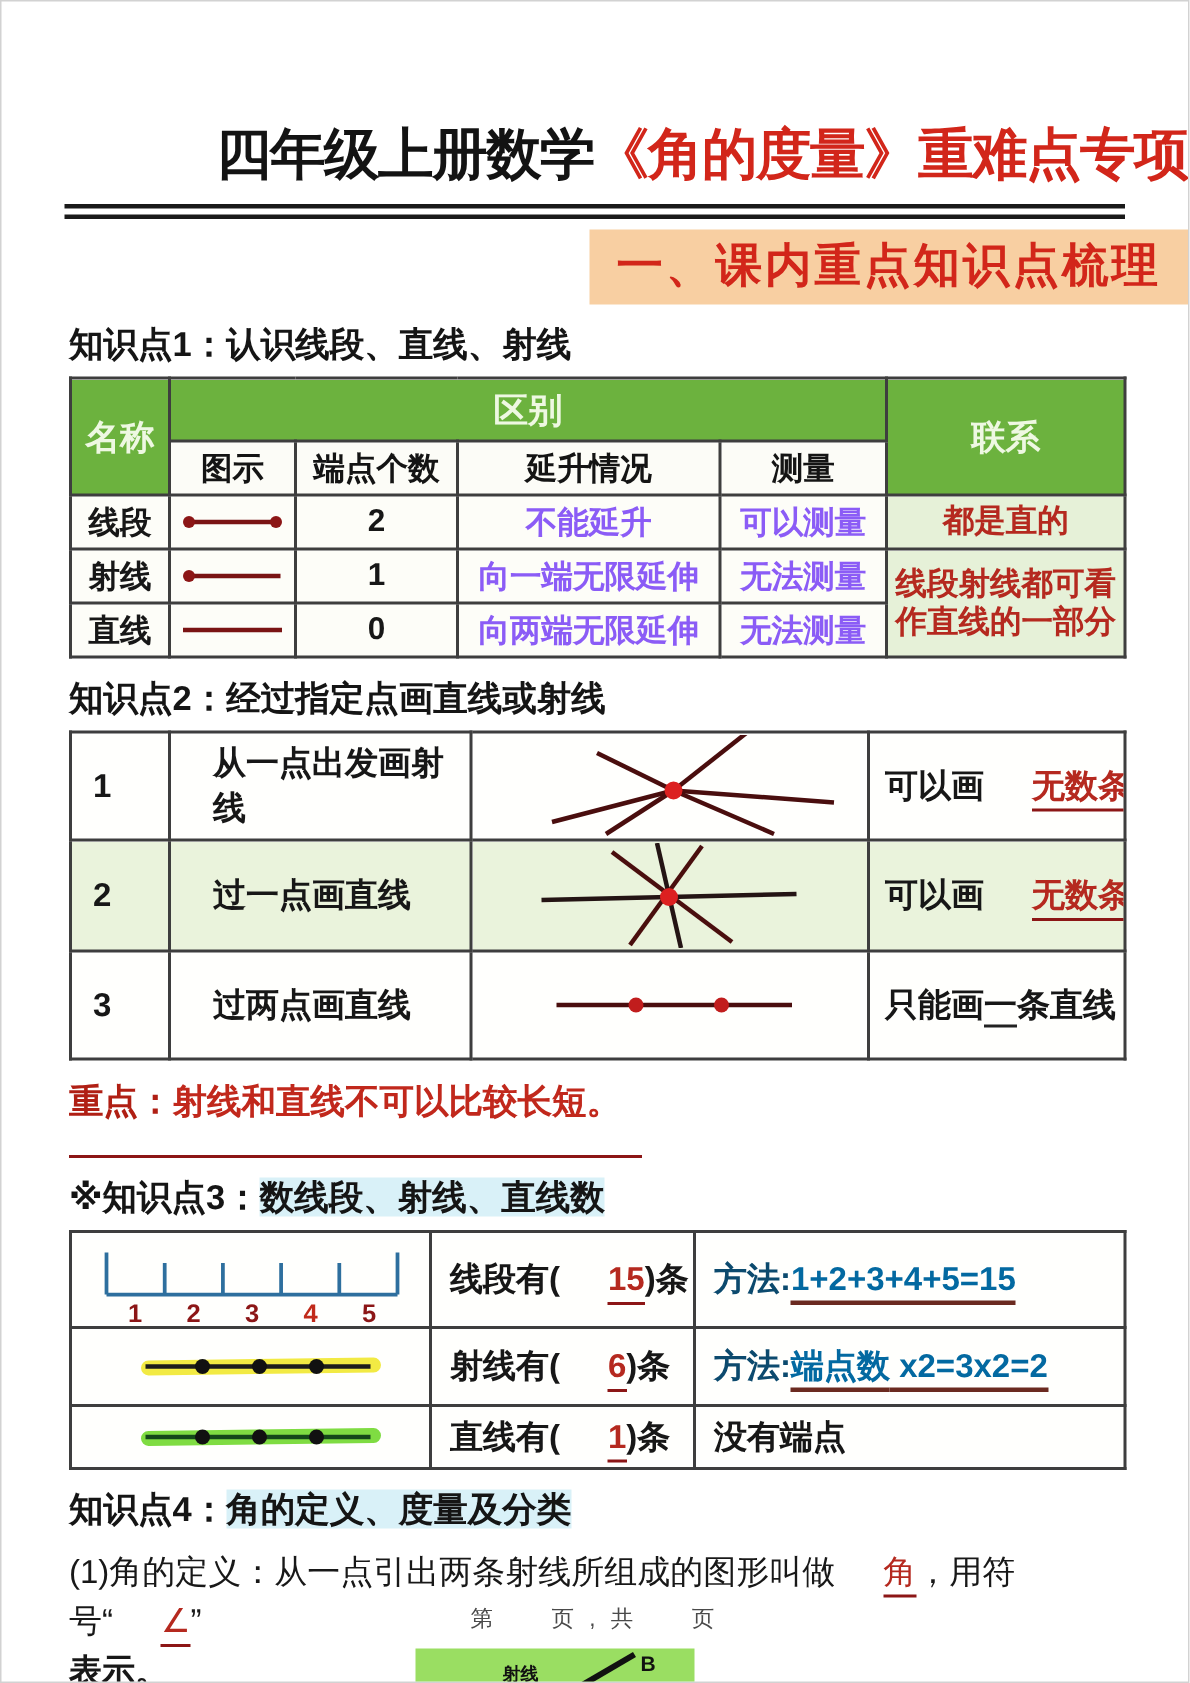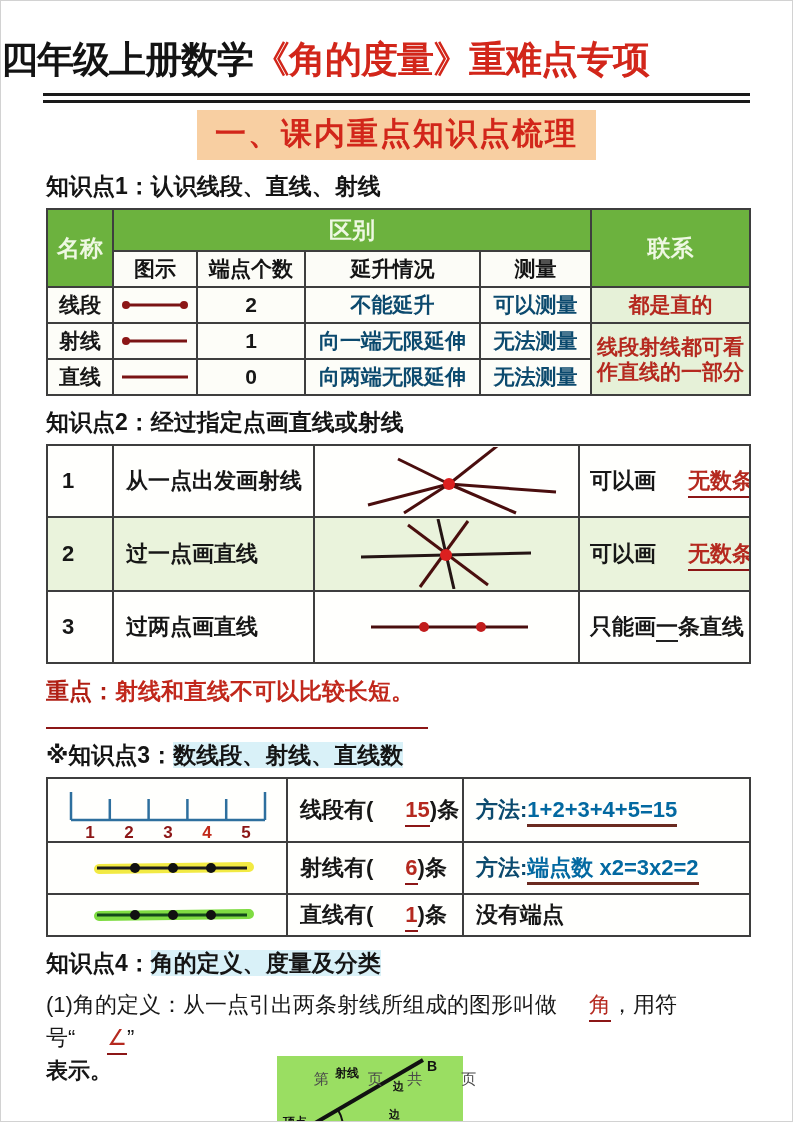--- a/index.html
+++ b/index.html
@@ -1,44 +1,44 @@
 <!DOCTYPE html>
 <html><head>
 <meta charset="utf-8">
 <style>
   html,body { margin:0; padding:0; background:#ececec; }
   .page {
     position:relative; width:793px; height:1122px; margin:0 auto;
     background:#ffffff; border:1px solid #d2d2d2; box-sizing:border-box;
     font-family:"Liberation Sans","DejaVu Sans",sans-serif; color:#171717; overflow:hidden;
   }
-  .title { text-align:left; margin-top:34px; font-size:37px; font-weight:900; letter-spacing:-1px; color:#131313; white-space:nowrap;font-family:Liberation Serif, serif; }
+  .title { text-align:right; margin-top:77px; font-size:37px; font-weight:900; letter-spacing:-1px; color:#131313; white-space:nowrap;font-family:Liberation Serif, serif; }
   .title .red { color:#d2261a; }
   .double-rule { margin:8px 42px 0 42px; height:4px; border-top:3px solid #1a1a1a; border-bottom:3px solid #1a1a1a; }
-  .subtitle-wrap { text-align:center; margin-top:7px; }
+  .subtitle-wrap { text-align:right; margin-top:7px; }
   .subtitle { display:inline-block; background:#f8cfa2; color:#d2261a; font-size:31px; font-weight:900; letter-spacing:2px; padding:3px 18px 5px 18px; }
 
   .kheading { margin:11px 0 6px 45px; font-size:23px; font-weight:800; color:#151515; }
   .hl { background:#d9f1f8; }
 
   table { border-collapse:collapse; width:703px; margin-left:45px; table-layout:fixed; }
   th,td { border:2px solid #3e3e3e; text-align:center; vertical-align:middle; padding:0; overflow:hidden; }
 
   
   .t1 th.green { background:#6cb23e; color:#eef8e2; font-size:23px; font-weight:800; height:40px; }
   .t1 tr.sub th { background:#fcfcf7; color:#141414; font-size:21px; font-weight:800; height:34px; }
   .t1 td { background:#fdfdf8; font-size:21px; font-weight:700; height:34px; }
   .t1 td.rel { background:#e6f1d8; color:#b5291f; font-size:21px; line-height:1.2; }
-  .red-text { color:#0c4a6e; }
+  .red-text { color:#8b5cf6; }
 
   
   .t2 td { background:#fffffd; font-size:22px; font-weight:700; }
   .t2 tr.green-row td { background:#eaf3dc; }
   .t2 td.num { text-align:left; padding-left:14px; }
-  .t2 td.desc { text-align:left; padding-left:12px; }
+  .t2 td.desc { text-align:left; padding-left:28px; }
   .t2 td.result { text-align:left; padding-left:10px; white-space:nowrap; }
   .u-red { color:#b5291f; border-bottom:2px solid #8c1616; padding-bottom:3px;margin-left:32px; }
   .u-black { border-bottom:2px solid #222; padding-bottom:1px; }
 
   .keynote-wrap { margin:12px 0 6px 45px; }
   .keynote { display:inline-block; font-size:23px; font-weight:800; color:#c1281c; border-bottom:2px solid #8c1616; padding-bottom:20px; padding-right:14px; }
   .keynote .lbl { color:#b01f14; }
 
   
   .t3 td { background:#fffffd; font-size:22px; font-weight:700; text-align:left; padding-left:12px; white-space:nowrap; }

